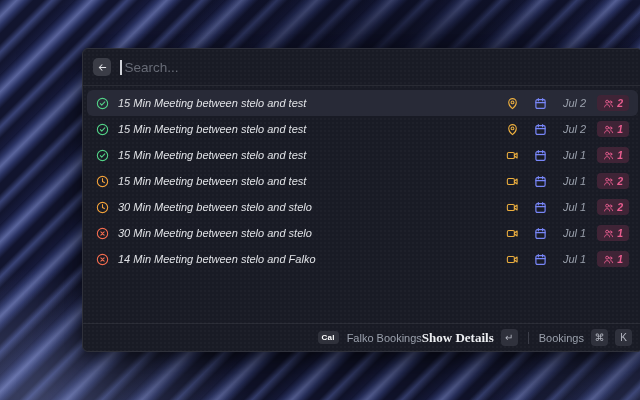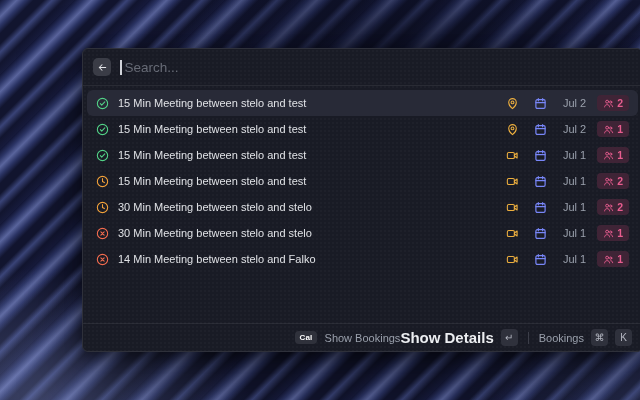--- a/index.html
+++ b/index.html
@@ -33,21 +33,21 @@
     color:#e2e3e7; display:flex; align-items:center; justify-content:center; cursor:pointer; flex:0 0 18px; }
   .back-btn svg { width:11px; height:11px; }
   .caret { width:1.5px; height:15px; background:#d2d4da; flex:0 0 1.5px; margin-right:-6px; }
   .search-input { flex:1; background:transparent; border:none; outline:none;
     color:#e6e7ea; font-size:13.5px; font-family:"Liberation Sans", sans-serif; }
   .search-input::placeholder { color:#676b76; }
 
   
   .list { flex:1 1 auto; padding:4px; display:flex; flex-direction:column; }
   .row { height:26px; flex:0 0 26px; display:flex; align-items:center; gap:9px;
-    padding:0 9px; border-radius:6px; cursor:pointer; }
+    padding:0 9px; border-radius:6px; cursor:pointer;font-style:italic; }
   .row.selected { background:#282a37; }
   .status-icon { width:13px; height:13px; flex:0 0 13px; display:flex; }
   .status-icon svg, .meta svg { width:13px; height:13px; display:block; }
   .row-title { flex:1; font-size:11px; color:#e0e2e6; white-space:nowrap; overflow:hidden; }
   .meta { display:flex; align-items:center; flex:0 0 auto; }
   .where-icon { display:flex; margin-right:15px; }
   .cal-group { display:flex; align-items:center; gap:16px; margin-right:11px; }
   .row-date { font-size:11px; color:#9aa0ac; }
   .badge { display:flex; align-items:center; gap:3px; background:#3f2436; color:#e85d8f;
     border-radius:4px; padding:2px 6px; font-size:10.5px; font-weight:700; }
@@ -63,21 +63,21 @@
   svg.ol22 { fill:none; stroke:currentColor; stroke-width:2.2; stroke-linecap:round; stroke-linejoin:round; }
 
   
   .footer { flex:0 0 28px; height:28px; display:flex; align-items:center; justify-content:flex-end;
     padding:0 10px; border-top:1px solid rgba(255,255,255,0.07); }
   .footer-left { display:flex; align-items:center; gap:8px; }
   .cal-logo { background:#2f313b; color:#ffffff; font-size:8px; font-weight:700;
     padding:2px 4px; border-radius:4px; letter-spacing:0.2px; }
   .footer-label { font-size:11px; color:#9aa0ac; }
   .footer-right { display:flex; align-items:center; gap:7px; }
-  .action-primary { font-size:15px; font-weight:700; color:#eceef1; cursor:pointer; }
+  .action-primary { font-size:13px; font-weight:700; color:#eceef1; cursor:pointer;font-family:Liberation Serif, serif; }
   .action-secondary { font-size:11px; color:#9aa0ac; cursor:pointer; }
   .keycap { min-width:17px; height:17px; padding:0 3px; background:#2f313c; border-radius:4px;
     color:#b3b6c0; font-size:10px; display:flex; align-items:center; justify-content:center; }
   .vdiv { width:1px; height:12px; background:#3c3e49; margin:0 3px; }
 </style>
 </head>
 <body>
 
 <div class="bg"></div>
 
@@ -345,21 +345,21 @@
           <span>1</span>
         </span>
       </span>
     </div>
 
   </div>
 
   <div class="footer">
     <div class="footer-left">
       <span class="cal-logo">Cal</span>
-      <span class="footer-label">Show Bookings</span>
+      <span class="footer-label">Falko Bookings</span>
     </div>
     <div class="footer-right">
       <span class="action-primary">Show Details</span>
       <span class="keycap">↵</span>
       <span class="vdiv"></span>
       <span class="action-secondary">Bookings</span>
       <span class="keycap">⌘</span>
       <span class="keycap">K</span>
     </div>
   </div>

